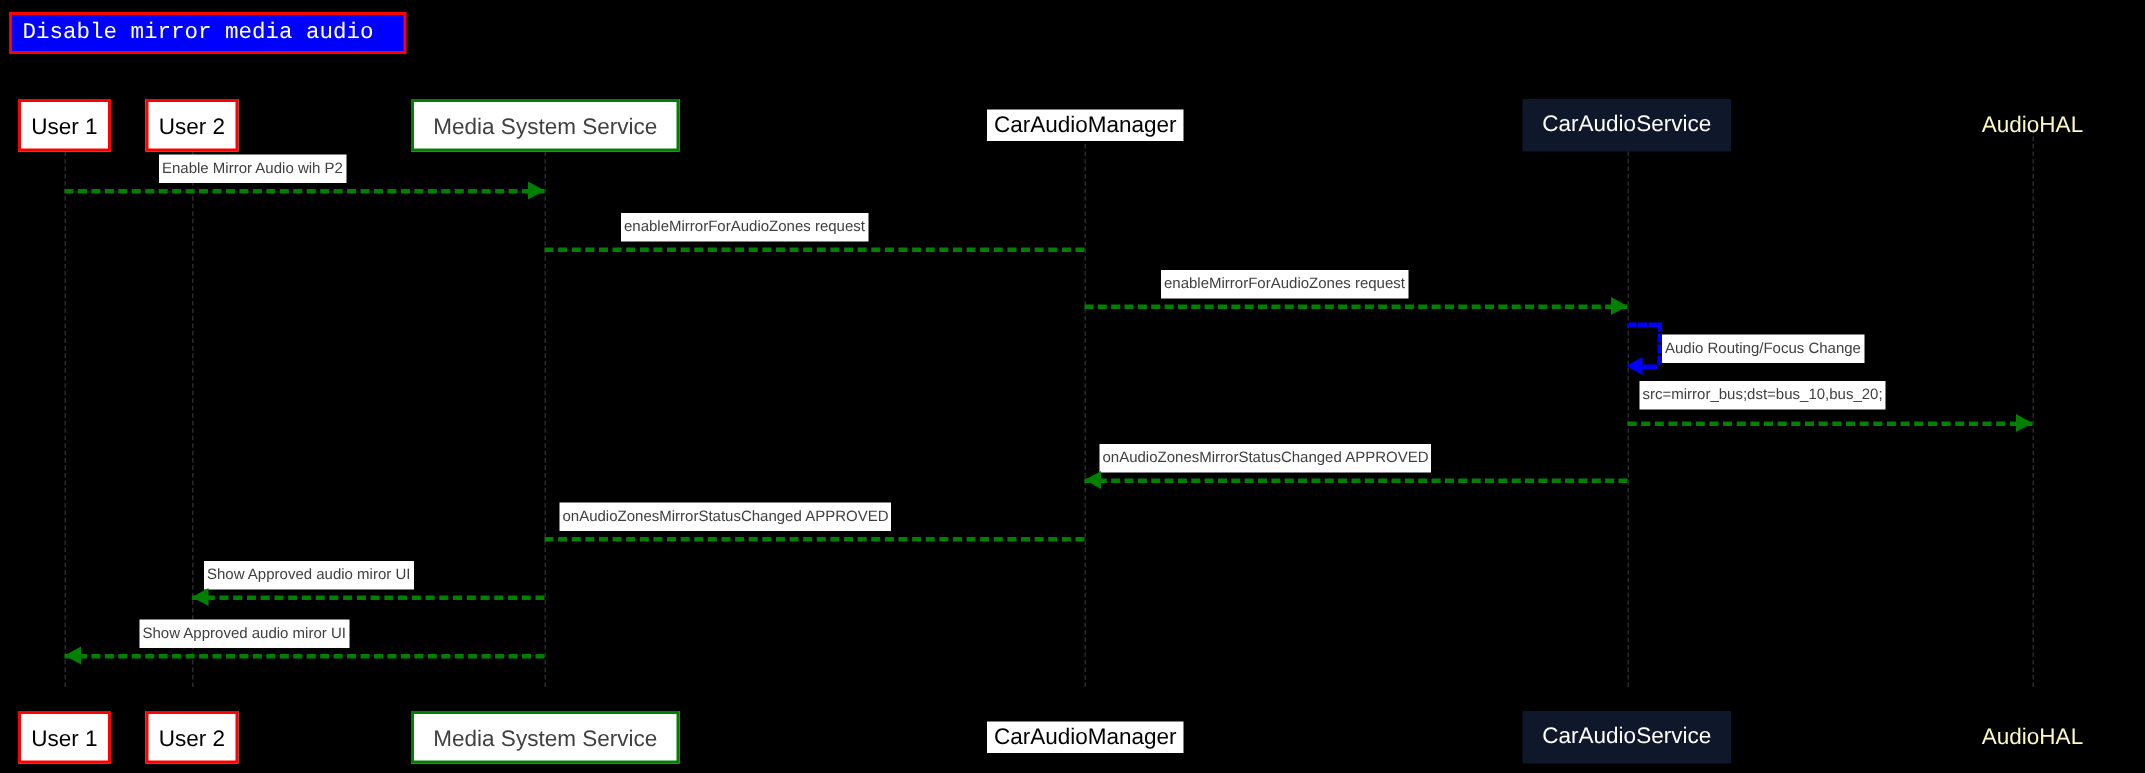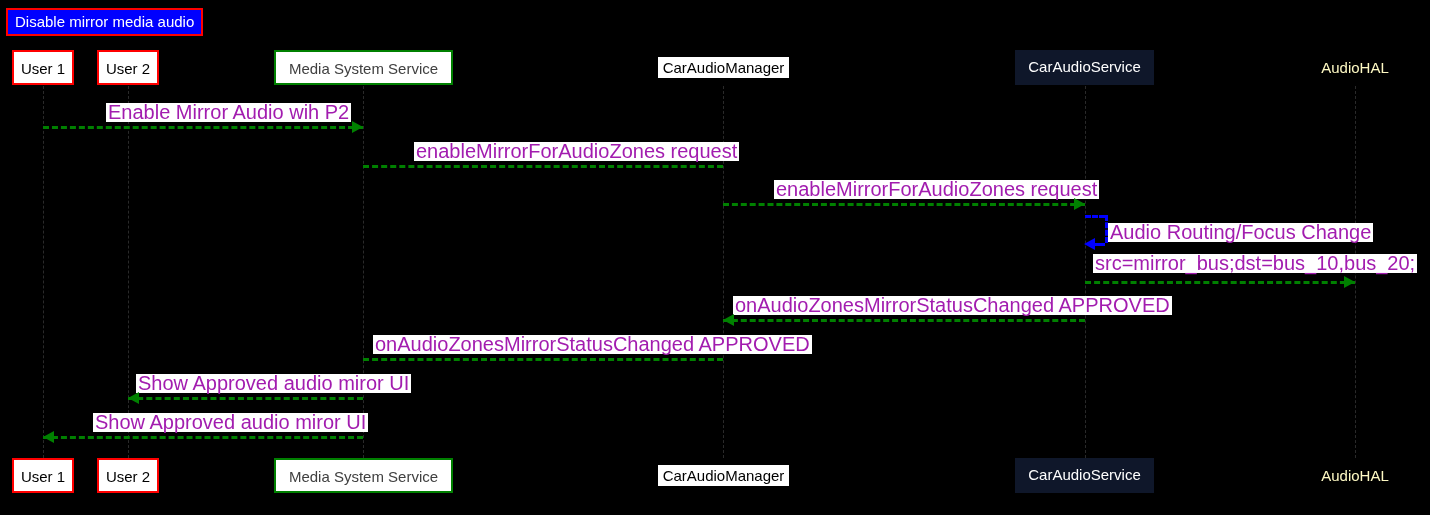--- a/index.html
+++ b/index.html
@@ -14,38 +14,40 @@
     background: #000000;
     font-family: "Liberation Sans", sans-serif;
     overflow: hidden;
   }
 
   
   .title-box {
     position: absolute;
     left: 6px;
     top: 8px;
-    padding: 3px 7px 4px 7px;
+    padding: 3px 20px 4px 7px;
     background: #0000ff;
     border: 2px solid #ff0000;
     color: #ffffff;
     font-size: 15px;
     line-height: 17px;
     white-space: nowrap;
+    font-family: Liberation Mono, monospace;
   }
 
   
   .participant {
     position: absolute;
     box-sizing: border-box;
     height: 35px;
     line-height: 33px;
     text-align: center;
     font-size: 15px;
     white-space: nowrap;
+    margin-top: 16px;
   }
   .p-white-red {
     background: #ffffff;
     border: 2px solid #ff0000;
     color: #000000;
   }
   .p-white-green {
     background: #ffffff;
     border: 2px solid #008000;
     color: #404040;
@@ -74,22 +76,22 @@
   .lifeline {
     position: absolute;
     width: 0;
     border-left: 1px dashed #2a2a2a;
   }
 
   
   .msg-label {
     position: absolute;
     background: #ffffff;
-    color: #a21caf;
-    font-size: 20px;
+    color: #404040;
+    font-size: 10px;
     line-height: 19px;
     padding: 0 2px;
     white-space: nowrap;
   }
 
   
   .arrow-line {
     position: absolute;
     height: 0;
     border-top: 3px dashed #008000;

